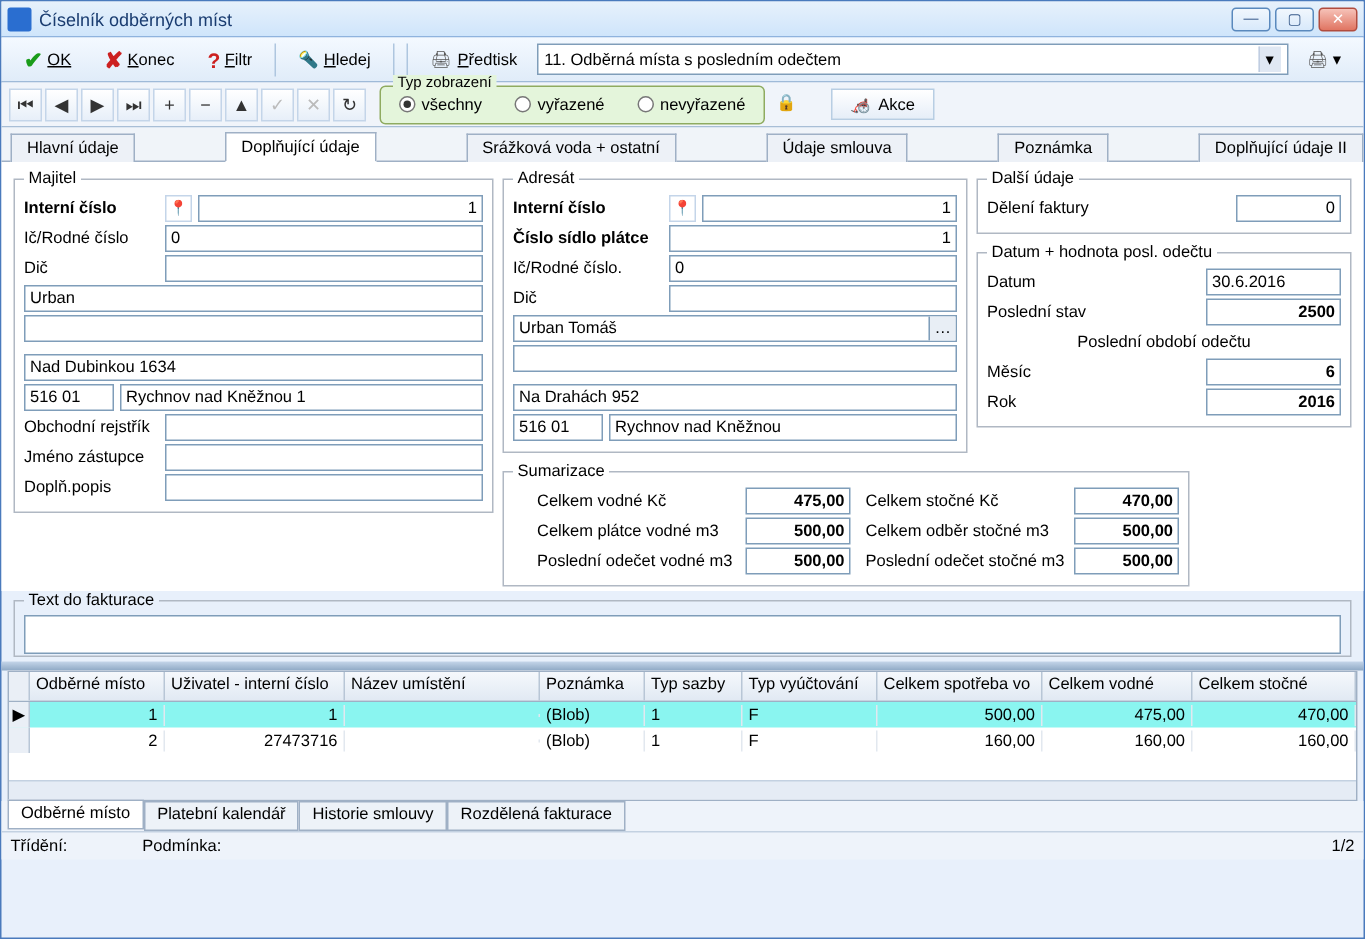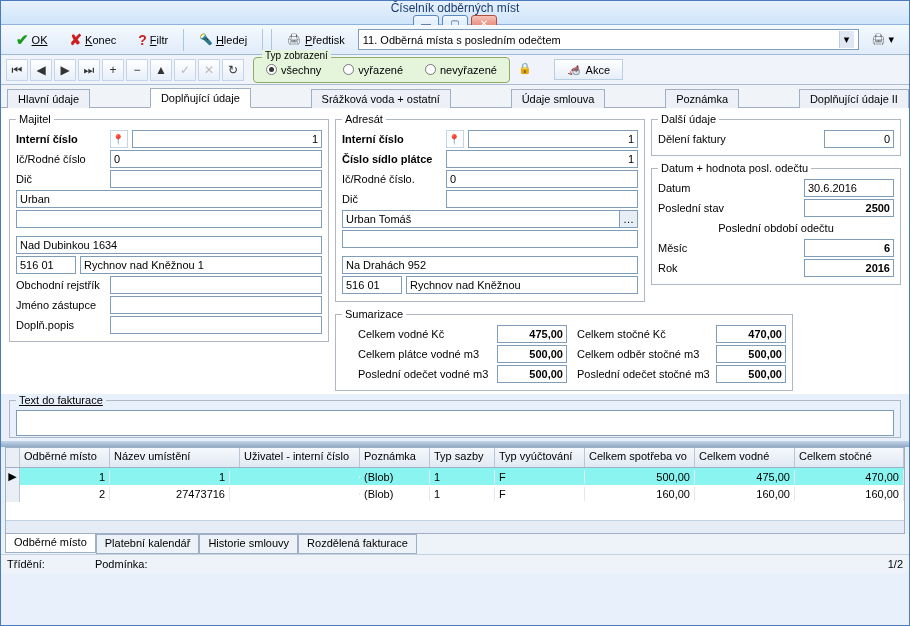--- a/index.html
+++ b/index.html
@@ -1,19 +1,19 @@
 <!DOCTYPE html>
 <html><head>
 <meta charset="utf-8">
 <style>
 * { box-sizing: border-box; margin: 0; padding: 0; font-family: Tahoma, Arial, sans-serif; font-size: 11px; }
 body { background: #f0f0f0; width: 910px; height: 626px; overflow: hidden; }
 
 .window { width: 910px; height: 626px; border: 1px solid #4a7abc; background: #e8f0fb; display: flex; flex-direction: column; }
-.titlebar { height: 24px; background: linear-gradient(#e7f1fb,#cfe5fb); display: flex; align-items: center; padding: 0 4px; border-bottom: 1px solid #8fb3de; flex-direction: column; }
+.titlebar { height: 24px; background: linear-gradient(#e7f1fb,#cfe5fb); display: flex; align-items: center; padding: 0 4px; border-bottom: 1px solid #8fb3de; }
 .titlebar .icon { width: 16px; height: 16px; background: #2a6ed0; margin-right: 5px; border-radius: 2px; }
 .titlebar .title { flex: 1; font-size: 12px; color: #1a3c70; }
 .winbtns { display: flex; gap: 3px; }
 .winbtn { width: 26px; height: 16px; border: 1px solid #5a89bd; border-radius: 3px; display:flex;align-items:center;justify-content:center;font-size:10px;color:#3a5c8c;background:linear-gradient(#f1f7fd,#d8e9fb);}
 .winbtn.close { background: linear-gradient(#f6c2b8,#e07562); color:#fff; border-color:#b14c3e;}
 
 .toolbar { height: 30px; background: linear-gradient(#f4f9ff,#e0ecf9); display: flex; align-items: center; padding: 1px 6px; border-bottom: 1px solid #9fbad8; gap: 4px; }
 .tbtn { display:flex;align-items:center;gap:3px;padding:3px 8px;border:1px solid transparent;border-radius:2px;color:#000;}
 .sep { width:1px;height:22px;background:#aec6df;margin:0 2px;}
 .predtisk{display:flex;align-items:center;gap:4px;}
@@ -49,21 +49,21 @@
 .lblw2{width:100px;}
 .inp{flex:1;height:18px;border:1px solid #7f9db9;background:#fff;padding:0 3px;text-align:left;display:flex;align-items:center;}
 .inp.r{text-align:right;justify-content:flex-end;}
 .mapbtn{width:18px;height:18px;border:1px solid #c4d5e9;display:flex;align-items:center;justify-content:center;background:#fff;font-size:10px;}
 .dotsbtn{width:18px;height:16px;border-left:1px solid #7f9db9;display:flex;align-items:center;justify-content:center;background:#e8eef5;}
 
 .sumbox fieldset .row .lblw2{width:135px;margin-left:16px;}
 .sumbox .inp{width:70px;flex:0 0 70px;font-weight:bold;}
 
 .textdo{margin:0 8px 3px 8px;}
-.textdo fieldset{height:44px;text-decoration:underline;}
+.textdo fieldset{height:44px;}
 
 .gridsplit{height:6px;background:linear-gradient(#c4d5e9,#8fa9c5);}
 
 .grid{background:#fff;border:1px solid #9fb0c5;margin:0 4px;}
 .gridhead{display:flex;background:linear-gradient(#f5f8fc,#e1e9f3);border-bottom:1px solid #9fb0c5;height:20px;}
 .gh{border-right:1px solid #b8c6d6;padding:2px 4px;overflow:hidden;white-space:nowrap;}
 .gridbody{}
 .gr{display:flex;height:17px;align-items:center;}
 .gr.sel{background:#8af5f0;}
 .gc{border-right:1px solid #e2e8ef;padding:1px 4px;overflow:hidden;white-space:nowrap;}
@@ -318,22 +318,22 @@
       <div class="inp" style="height:26px"></div>
     </fieldset>
   </div>
 
   <div class="gridsplit"></div>
 
   <div class="grid">
     <div class="gridhead">
       <div class="rowmark"></div>
       <div class="gh" style="width:90px">Odběrné místo</div>
+      <div class="gh" style="width:120px">Uživatel - interní číslo</div>
       <div class="gh" style="width:130px">Název umístění</div>
-      <div class="gh" style="width:120px">Uživatel - interní číslo</div>
       <div class="gh" style="width:70px">Poznámka</div>
       <div class="gh" style="width:65px">Typ sazby</div>
       <div class="gh" style="width:90px">Typ vyúčtování</div>
       <div class="gh" style="width:110px">Celkem spotřeba vo</div>
       <div class="gh" style="width:100px">Celkem vodné</div>
       <div class="gh" style="flex:1">Celkem stočné</div>
     </div>
     <div class="gridbody" style="height:52px;">
       <div class="gr sel">
         <div class="rowmark">▶</div>

